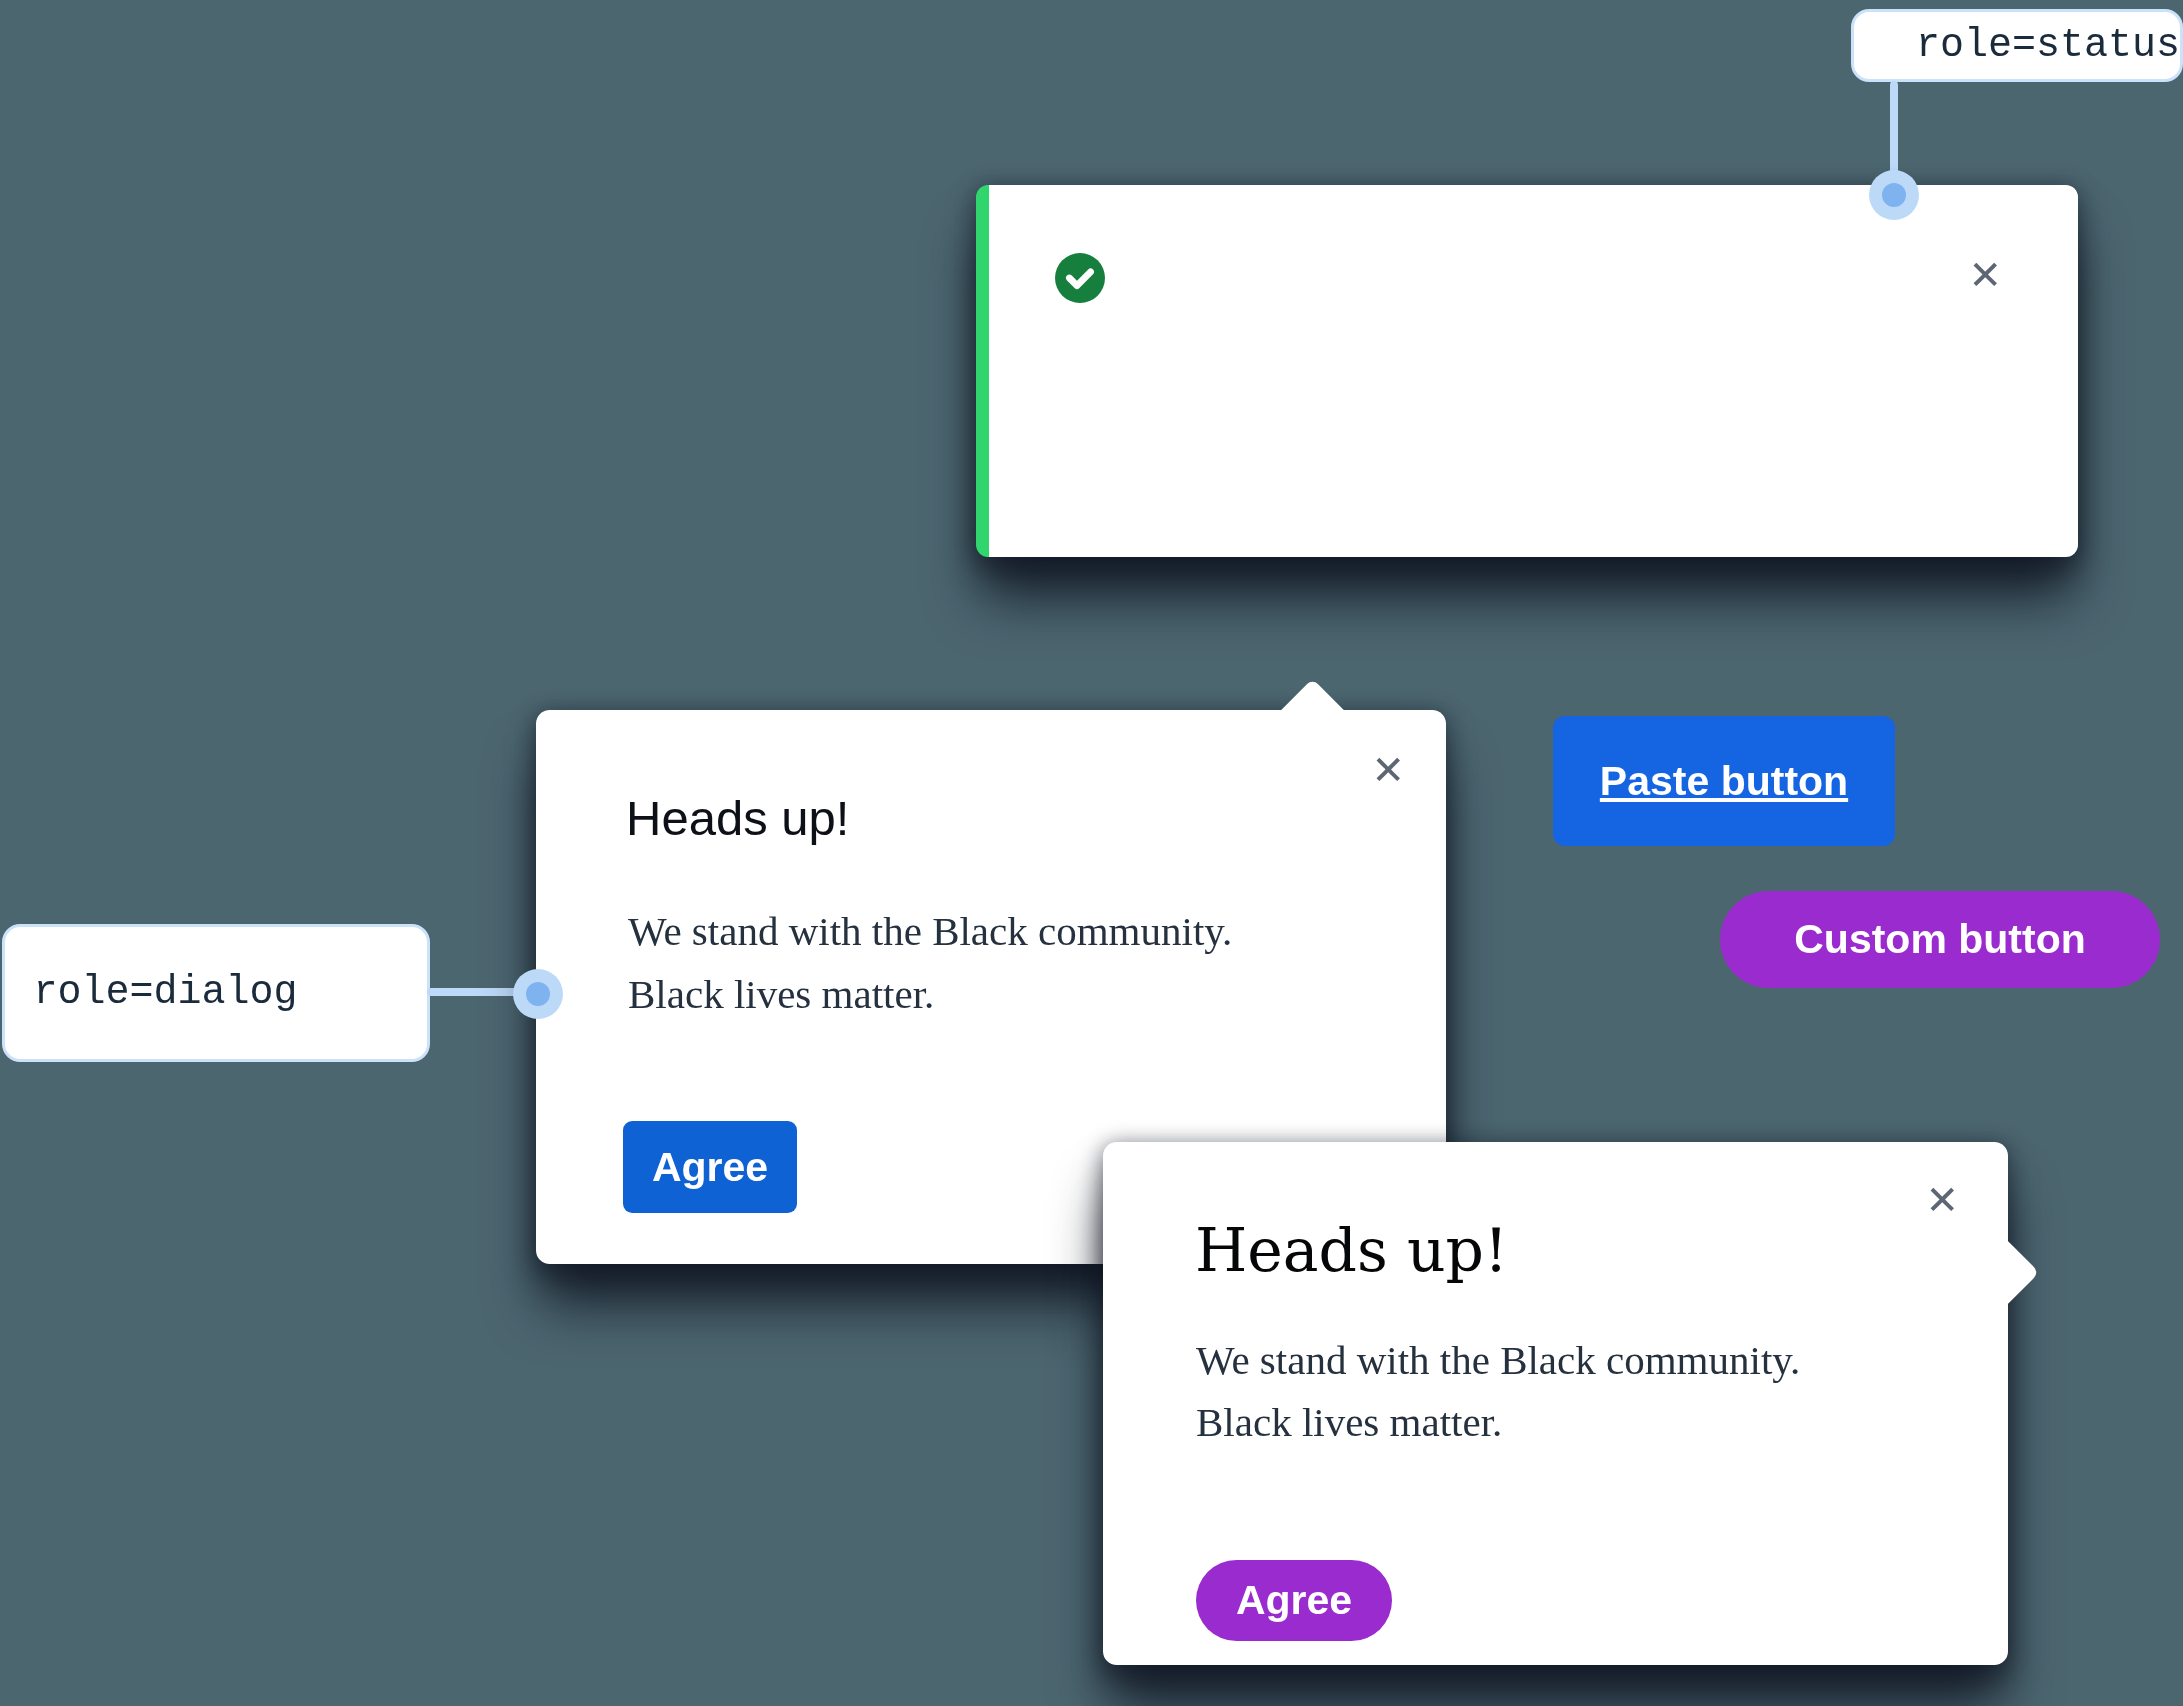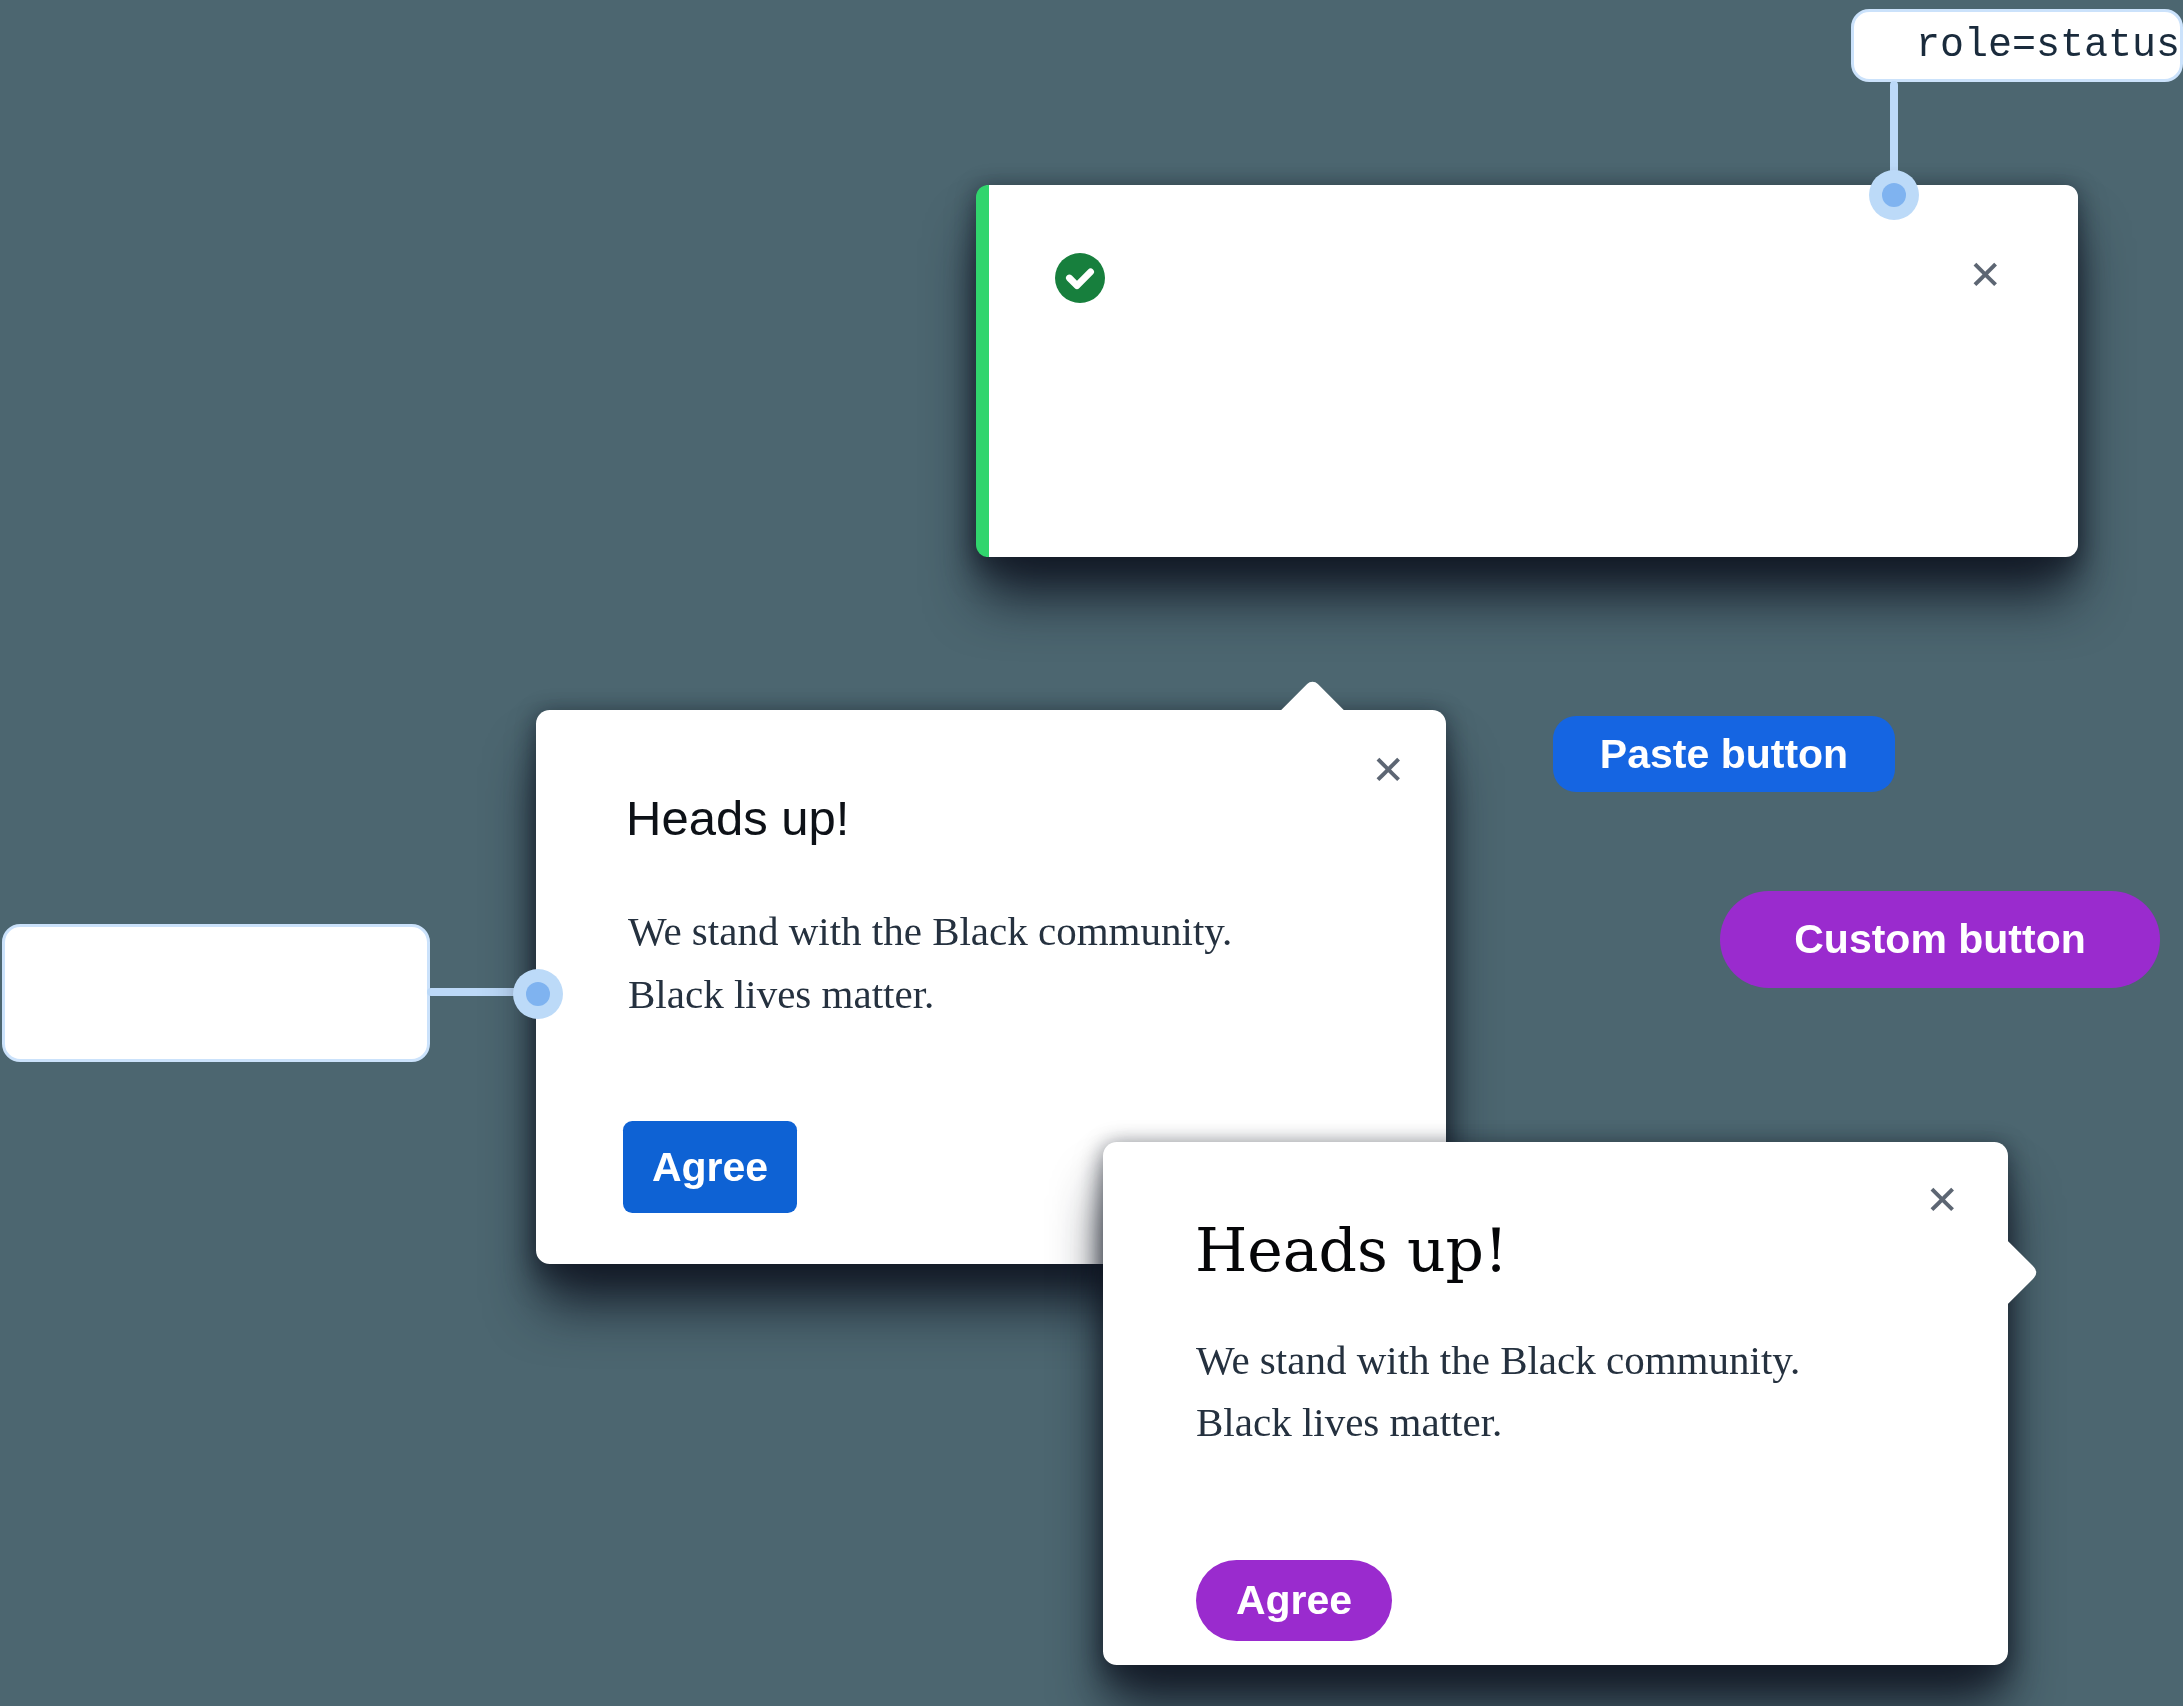--- a/index.html
+++ b/index.html
@@ -112,21 +112,21 @@
   .agree-blue{left:87px;top:391px;width:174px;height:92px;border-radius:9.2px;background:var(--agree_blue);}
   .agree-purple{left:93px;top:398px;width:196px;height:81px;border-radius:43px;background:var(--purple);}
   .dialog1-close{right:41px;top:40px;}
   .dialog2-close{right:49px;top:38px;}
   
   .pill-btn{
     position:absolute;border:none;cursor:pointer;color:#fff;
     font-family:"Liberation Sans", sans-serif;font-size:41px;font-weight:700;
     display:flex;align-items:center;justify-content:center;
   }
-  .paste-btn{left:1553px;top:716px;width:342px;height:76px;border-radius:23px;background:var(--paste_blue);}
+  .paste-btn{left:1553px;top:716px;width:342px;height:130px;border-radius:12px;background:var(--paste_blue);text-decoration:underline;}
   .custom-btn{left:1720px;top:875px;width:440px;height:97px;border-radius:49px;background:var(--purple);margin-top:16px;}
 </style>
 </head>
 <body>
 
 <div class="annotation-box annotation-status">
   <span>role=status</span>
 </div>
 <div class="connector connector-status"></div>
 <div class="dot dot-toast"></div>
@@ -135,20 +135,21 @@
   <span class="check-badge">
     <svg width="50" height="50" viewBox="0 0 66 66">
       <circle cx="33" cy="33" r="33" fill="#177F3D"></circle>
       <path d="M19 33 L29 43 L47 25" fill="none" stroke="#fff" stroke-width="9" stroke-linecap="round" stroke-linejoin="round"></path>
     </svg>
   </span>
   <button class="close-btn toast-close">✕</button>
 </div>
 
 <div class="annotation-box annotation-dialog">
+  <span>role=dialog</span>
 </div>
 <div class="connector connector-dialog"></div>
 <div class="dot dot-dialog"></div>
 
 <div class="card dialog1" role="dialog" aria-modal="true">
   <div class="caret caret-up"></div>
   <button class="close-btn dialog1-close">✕</button>
   <h2 class="dialog-title">Heads up!</h2>
   <p class="dialog-body">We stand with the Black community. Black lives matter.</p>
   <button class="agree-btn agree-blue">Agree</button>

